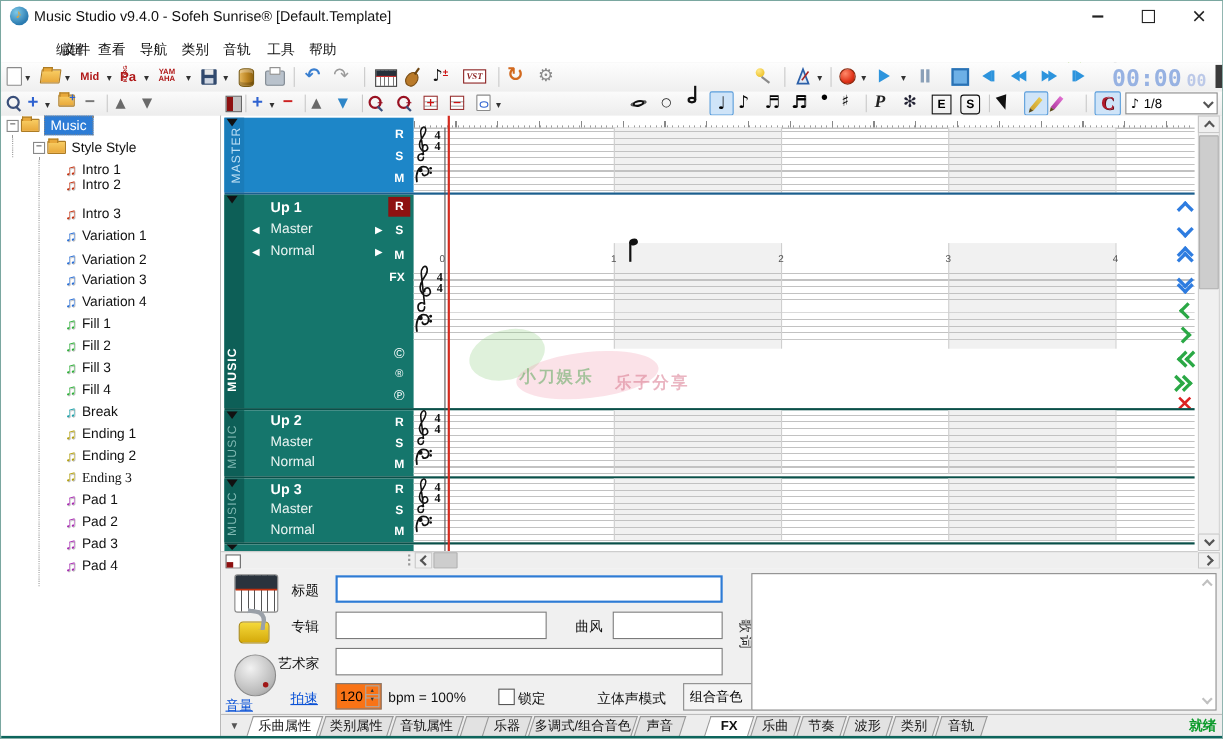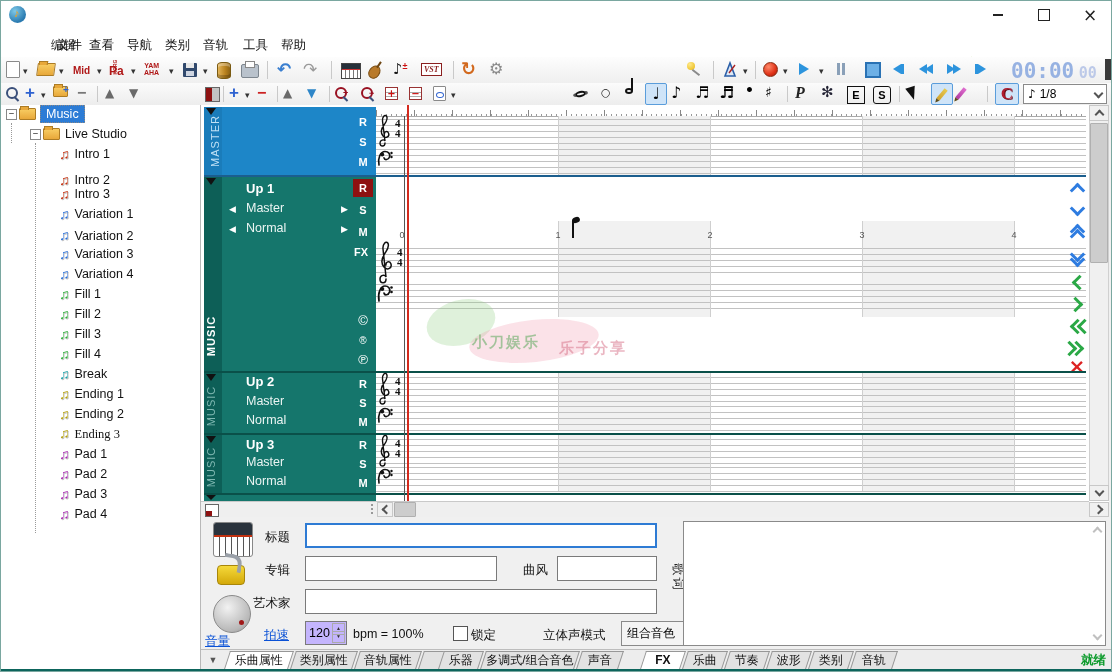--- a/index.html
+++ b/index.html
@@ -115,20 +115,21 @@
 </style>
 </head>
 <body>
 
 <div id="app">
 
   <div class="abs titlebar">
     <div class="abs" style="left:8px;top:5px;width:17px;height:17px;border-radius:50%;background:radial-gradient(circle at 35% 30%,#7ec9e8,#2a7ab0 70%);">
       <span style="position:absolute;left:5px;top:1px;color:#f3a21e;font-size:11px;">♪</span>
     </div>
+    <div class="abs title-text">Music Studio v9.4.0 - Sofeh Sunrise®  [Default.Template]</div>
     <div class="abs wbtn" style="left:980px;">
         <span style="width:10px;height:2px;background:#222;display:inline-block;"></span>
       </div>
     <div class="abs wbtn" style="left:1026px;">
         <span style="width:10px;height:10px;border:1.5px solid #222;display:inline-block;"></span>
       </div>
     <div class="abs wbtn" style="left:1072px;font-size:17px;">
         <span class="g g-x"></span>
       </div>
   </div>
@@ -359,28 +360,28 @@
     <div class="dotline" style="left:10px;top:18px;height:20px;"></div>
     <div class="dotline" style="left:34px;top:38px;height:390px;"></div>
     <div class="expander" style="left:5px;top:4px;"></div>
     <div class="titem" style="left:18px;top:0px;">
       <span class="ic-folder" style="width:15px;height:10px;margin-right:4px;"></span>
       <span style="background:#2c7cd6;color:#fff;padding:1px 5px;border:1px dotted #888;">Music</span>
     </div>
     <div class="expander" style="left:29px;top:24px;"></div>
     <div class="titem" style="left:42px;top:20px;">
       <span class="ic-folder" style="width:15px;height:10px;margin-right:5px;"></span>
-      <span>Live Studio</span>
+      <span>Style Style</span>
     </div>
 
     <div class="titem" style="left:58px;top:40px;">
         <span class="tnote" style="color:#c23110;"></span>
         <span>Intro 1</span>
       </div>
-    <div class="titem" style="left:58px;top:66px;justify-content:flex-end;">
+    <div class="titem" style="left:58px;top:54px;justify-content:flex-end;">
         <span class="tnote" style="color:#c23110;"></span>
         <span>Intro 2</span>
       </div>
     <div class="titem" style="left:58px;top:80px;">
         <span class="tnote" style="color:#c23110;"></span>
         <span>Intro 3</span>
       </div>
     <div class="titem" style="left:58px;top:100px;">
         <span class="tnote" style="color:#2b6fd4;"></span>
         <span>Variation 1</span>
@@ -680,21 +681,21 @@
 
     <div class="flabel" style="left:64px;top:12px;">标题</div>
     <input class="tinput" style="left: 104px; top: 6px; width: 352px; height: 25px; border: 2px solid rgb(46, 123, 212);" value="">
     <div class="flabel" style="left:64px;top:45px;">专辑</div>
     <input class="tinput" style="left: 104px; top: 39px; width: 192px; height: 25px;" value="">
     <div class="flabel" style="left:322px;top:45px;">曲风</div>
     <input class="tinput" style="left: 356px; top: 39px; width: 100px; height: 25px;" value="">
     <div class="flabel" style="left:52px;top:78px;">艺术家</div>
     <input class="tinput" style="left: 104px; top: 72px; width: 352px; height: 25px;" value="">
     <div class="abs link" style="left:63px;top:110px;">拍速</div>
-    <div class="abs" style="left:104px;top:104px;width:42px;height:24px;background:#c4b5fd;border:1px solid #7a7a7a;box-sizing:border-box;">
+    <div class="abs" style="left:104px;top:104px;width:42px;height:24px;background:#f97316;border:1px solid #7a7a7a;box-sizing:border-box;">
       <span style="position:absolute;left:3px;top:4px;font-size:12.5px;">120</span>
       <span style="position:absolute;right:1px;top:1px;width:11px;height:10px;border:1px solid #aaa;font-size:5px;text-align:center;line-height:9px;color:#333;">▲</span>
       <span style="position:absolute;right:1px;bottom:1px;width:11px;height:10px;border:1px solid #aaa;font-size:5px;text-align:center;line-height:9px;color:#333;">▼</span>
     </div>
     <div class="flabel" style="left:152px;top:110px;">bpm = 100%</div>
     <span class="abs" style="left:252px;top:109px;width:13px;height:13px;background:#fff;border:1px solid #555;"></span>
     <div class="flabel" style="left:270px;top:110px;">锁定</div>
     <div class="flabel" style="left:342px;top:110px;">立体声模式</div>
     <div class="abs" style="left:420px;top:104px;width:100px;height:25px;background:#f4f4f4;border:1px solid #8a8a8a;box-sizing:border-box;display:flex;align-items:center;padding:0 5px;">
       <span style="font-size:12px;flex:1;">组合音色</span>

